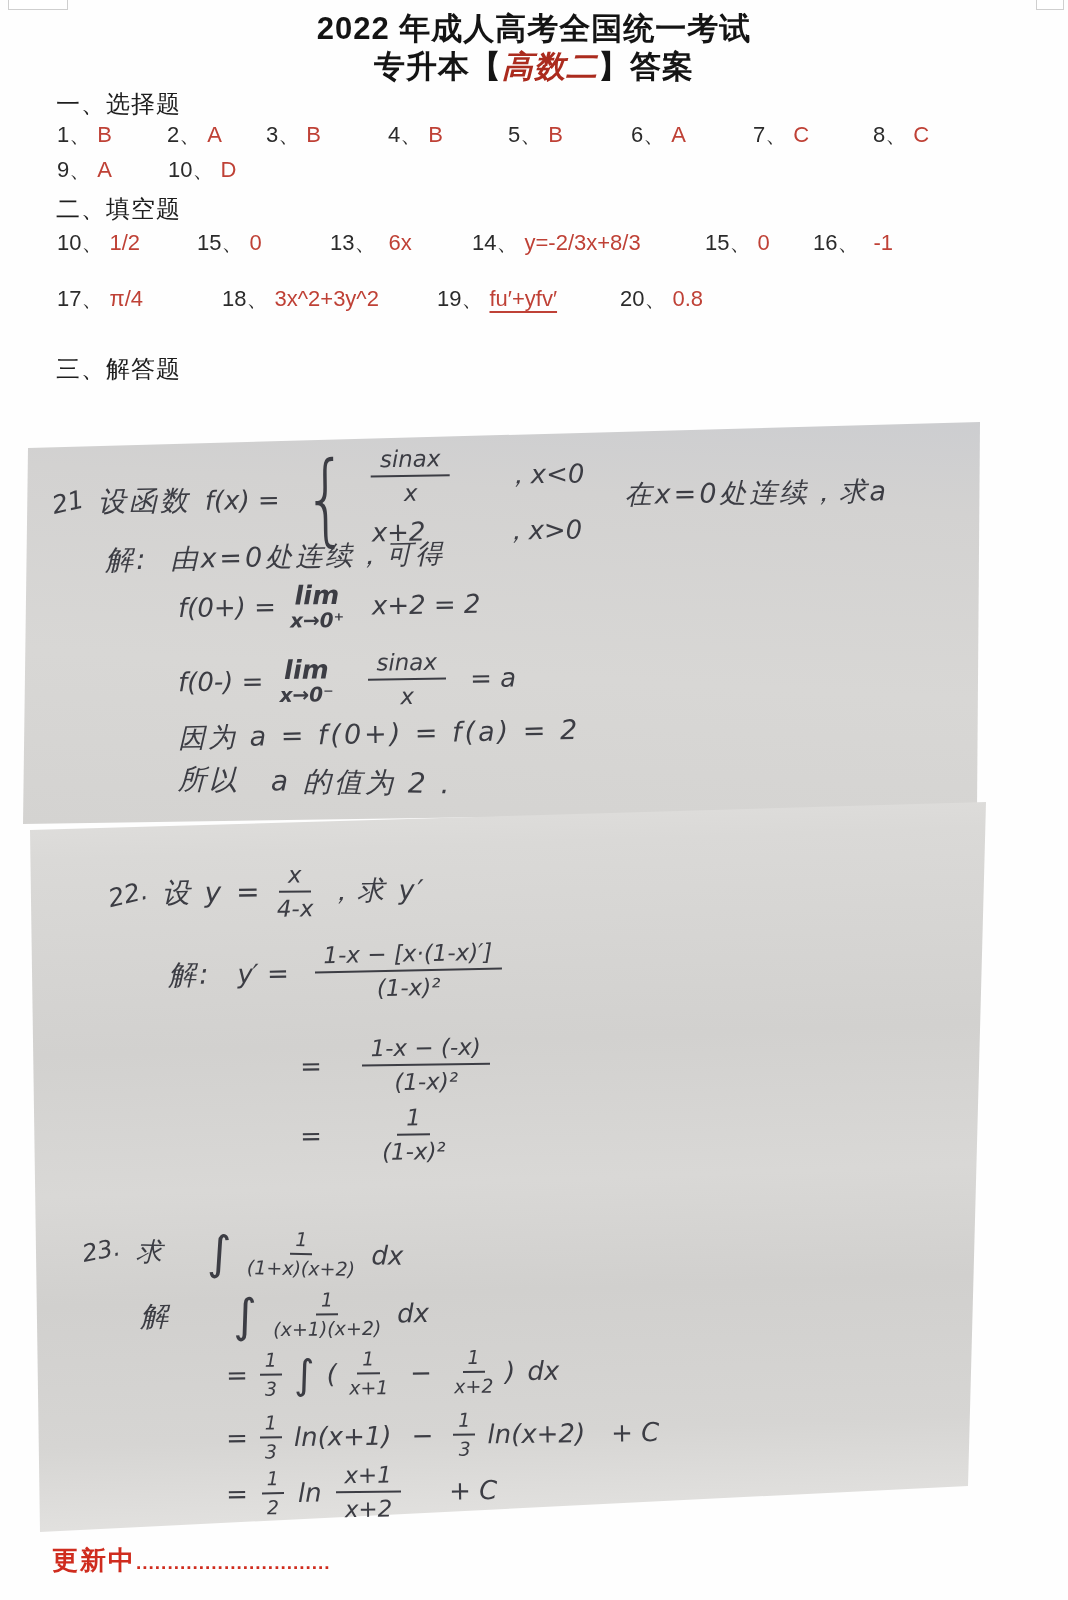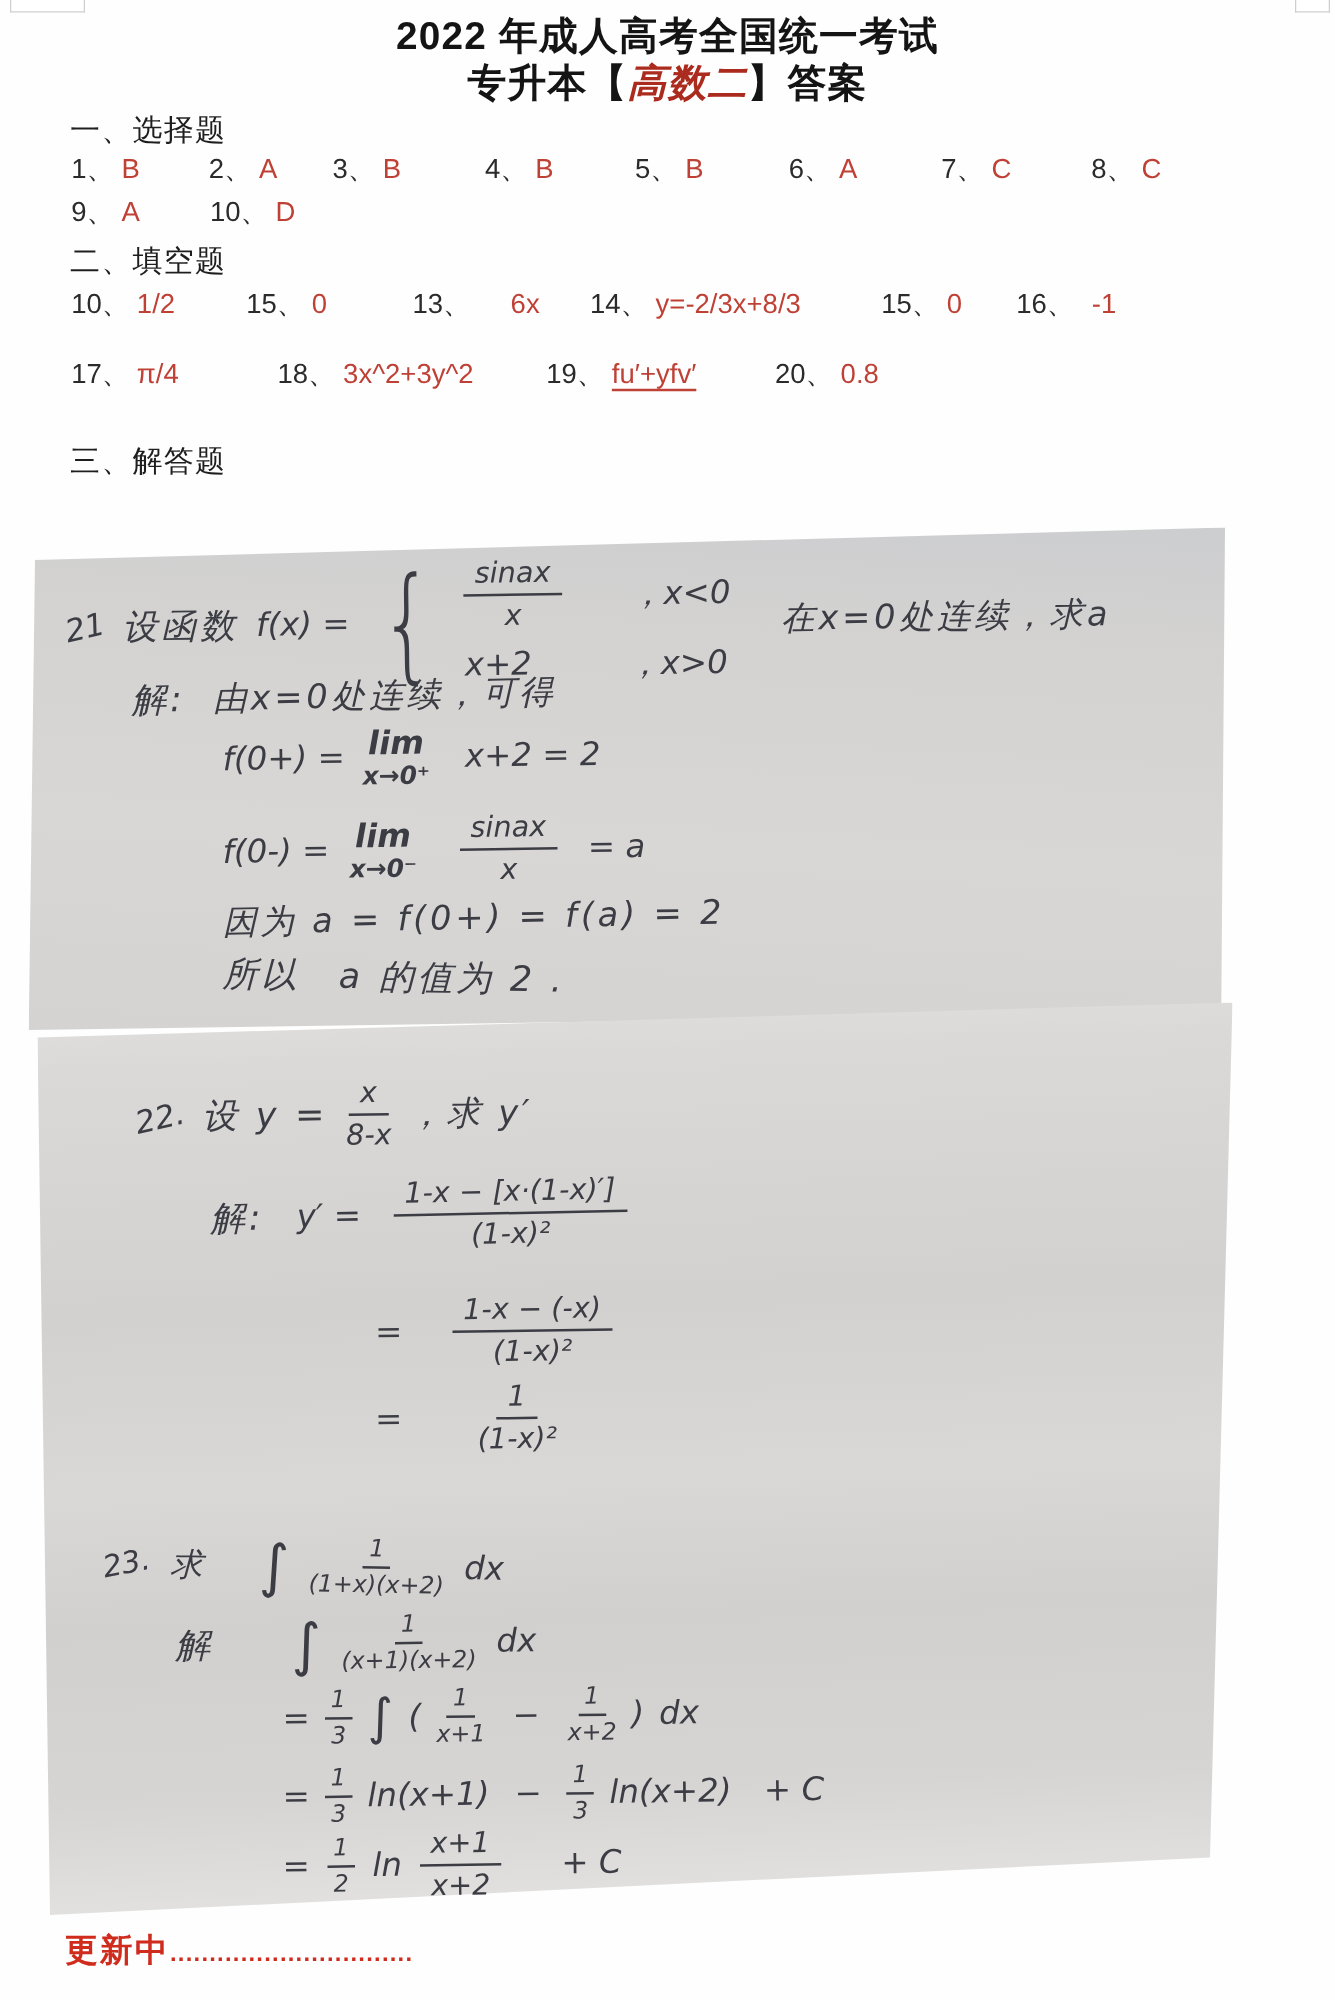--- a/index.html
+++ b/index.html
@@ -80,21 +80,21 @@
 <div class="ans-item" style="left:753px;top:120px"><span>7、</span><span class="ans">C</span></div>
 <div class="ans-item" style="left:873px;top:120px"><span>8、</span><span class="ans">C</span></div>
 
 <div class="ans-item" style="left:57px;top:155px"><span>9、</span><span class="ans">A</span></div>
 <div class="ans-item" style="left:168px;top:155px"><span>10、</span><span class="ans">D</span></div>
 
 <div class="sec-header" style="top:193px">二、填空题</div>
 
 <div class="ans-item" style="left:57px;top:228px"><span>10、</span><span class="ans">1/2</span></div>
 <div class="ans-item" style="left:197px;top:228px"><span>15、</span><span class="ans">0</span></div>
-<div class="ans-item" style="left:330px;top:228px"><span>13、</span><span class="ans" style="margin-left:32px">6x</span></div>
+<div class="ans-item" style="left:330px;top:228px"><span>13、</span><span class="ans" style="margin-left:12px">6x</span></div>
 <div class="ans-item" style="left:472px;top:228px"><span>14、</span><span class="ans">y=-2/3x+8/3</span></div>
 <div class="ans-item" style="left:705px;top:228px"><span>15、</span><span class="ans">0</span></div>
 <div class="ans-item" style="left:813px;top:228px"><span>16、</span><span class="ans" style="margin-left:14px">-1</span></div>
 
 <div class="ans-item" style="left:57px;top:284px"><span>17、</span><span class="ans">π/4</span></div>
 <div class="ans-item" style="left:222px;top:284px"><span>18、</span><span class="ans">3x^2+3y^2</span></div>
 <div class="ans-item" style="left:437px;top:284px"><span>19、</span><span class="ans wavy">fu′+yfv′</span></div>
 <div class="ans-item" style="left:620px;top:284px"><span>20、</span><span class="ans">0.8</span></div>
 
 <div class="sec-header" style="top:353px">三、解答题</div>
@@ -152,21 +152,21 @@
 <div class="hw rot-a cn" style="left:178px;top:716px;font-size:27px">因为 a = f(0+) = f(a) = 2</div>
 <div class="hw rot-c cn" style="left:178px;top:763px;font-size:28px">所以　a 的值为 2 .</div>
 
 <div class="photo photo2"></div>
 
 <div class="hw rot-b" style="left:108px;top:862px;gap:14px">
   <span class="pnum" style="font-size:25px">22.</span>
   <span class="cn" style="font-size:28px">设 y =</span>
   <span class="frac">
       <span class="fnum">x</span>
-      <span class="fden">8-x</span>
+      <span class="fden">4-x</span>
     </span>
   <span class="cn" style="font-size:27px">，求 y′</span>
 </div>
 
 <div class="hw rot-a" style="left:168px;top:942px;gap:26px">
   <span class="cn" style="font-size:28px">解:</span>
   <span>y′ =</span>
   <span class="frac">
       <span class="fnum">1-x − [x·(1-x)′]</span>
       <span class="fden">(1-x)²</span>

